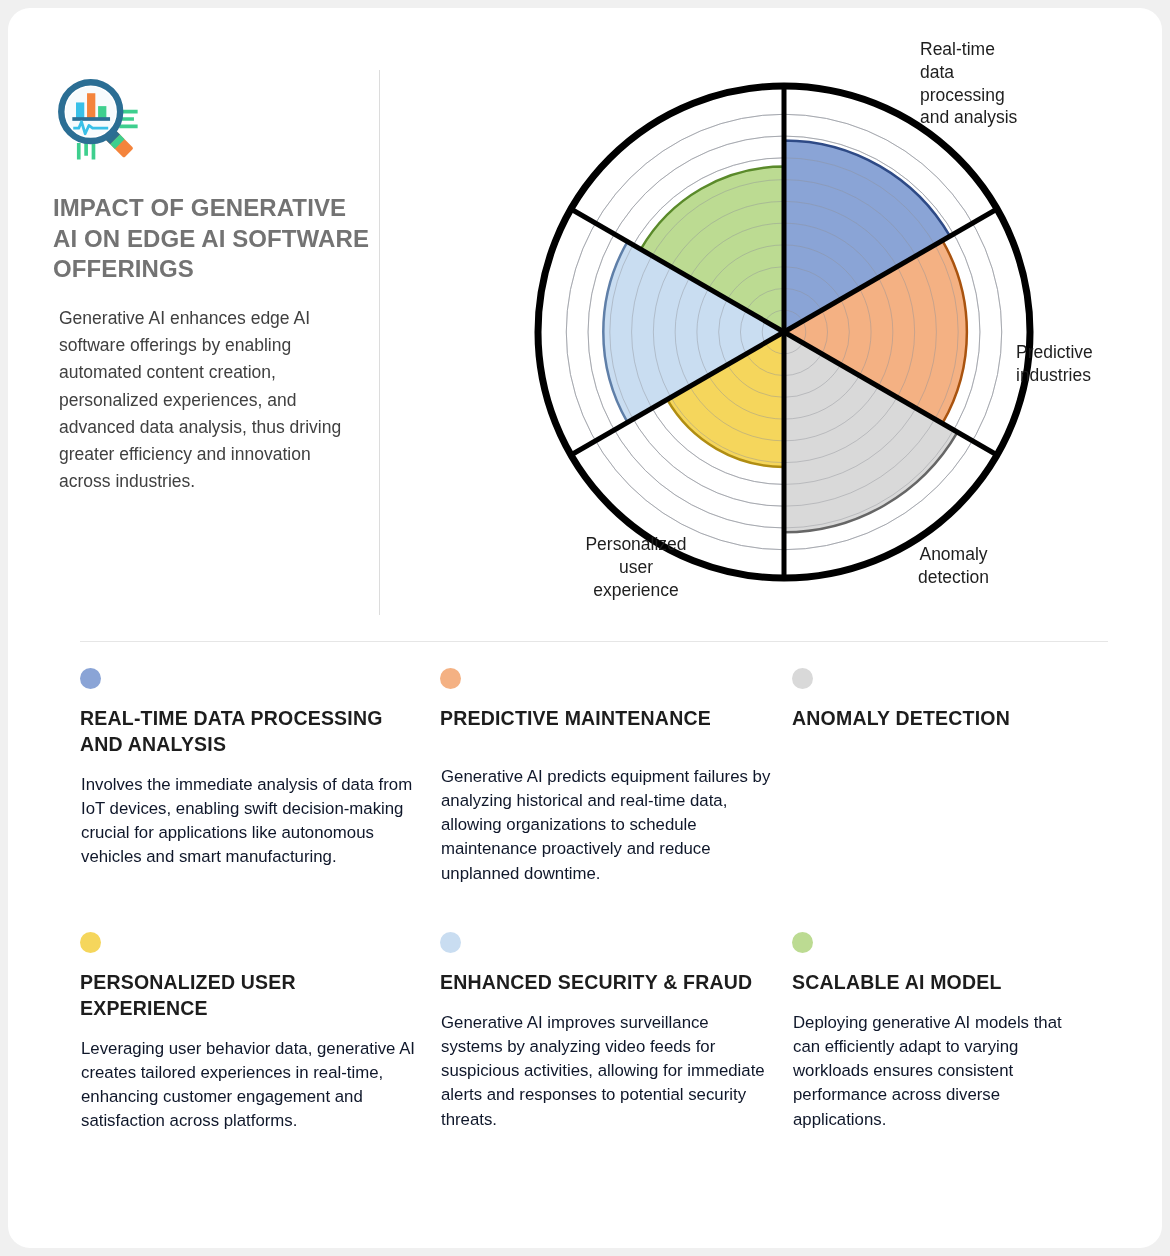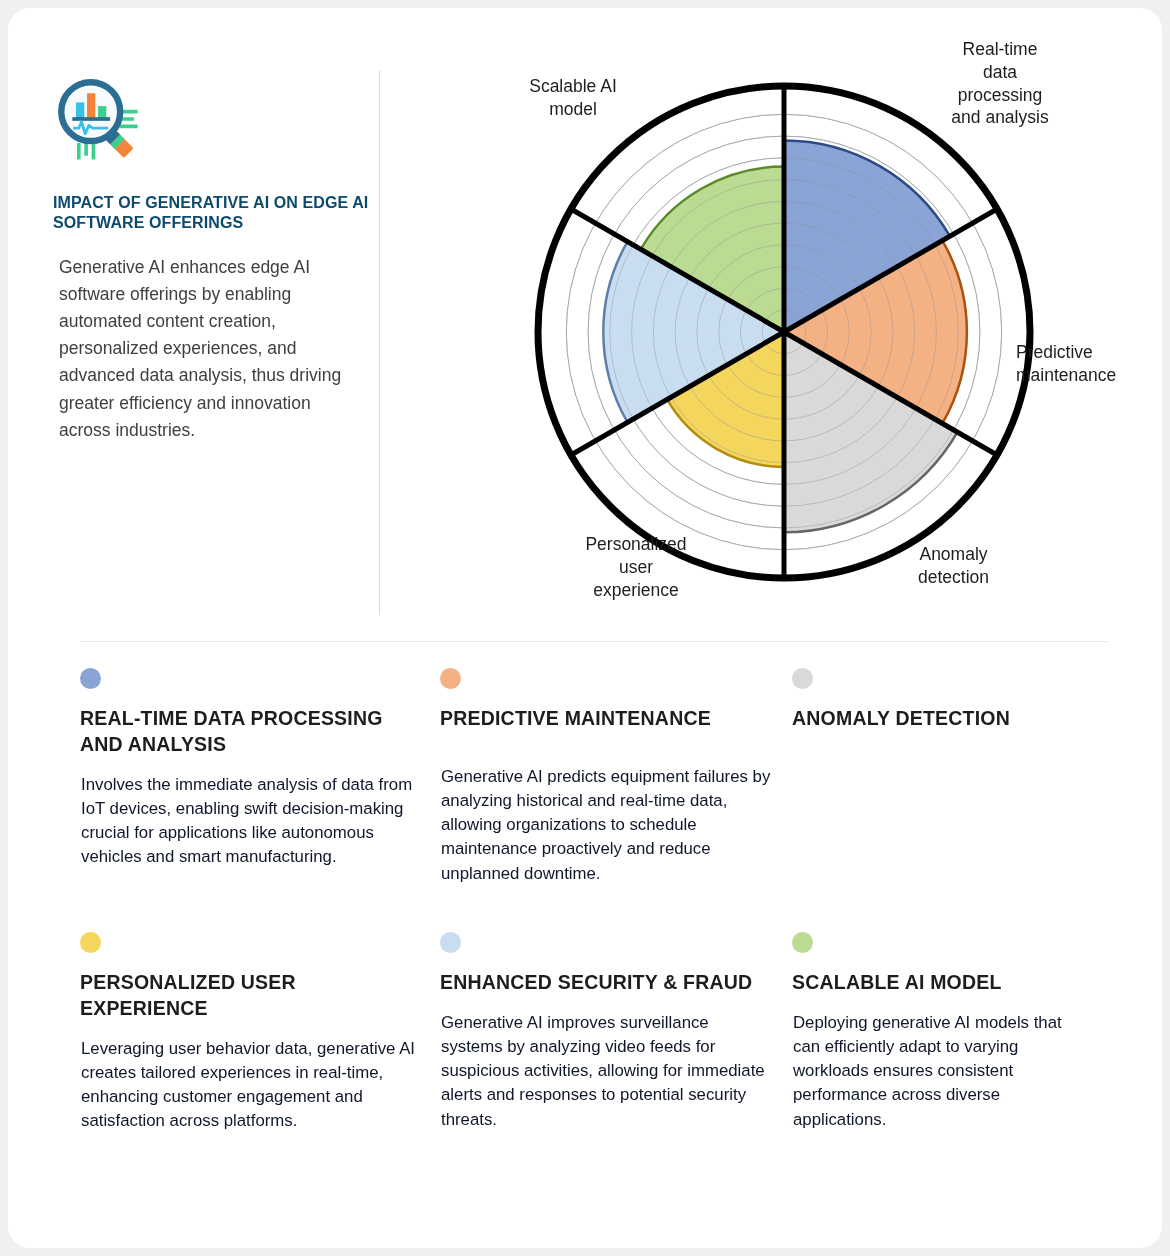--- a/index.html
+++ b/index.html
@@ -17,42 +17,42 @@
     overflow: hidden;
   }
 
   
   #top { position: absolute; left: 0; top: 0; width: 1154px; height: 625px; }
 
   #intro { position: absolute; left: 45px; top: 65px; width: 320px; }
   #logo-icon { width: 92px; height: 92px; display: block; }
   #intro-title {
     margin-top: 28px;
-    font-size: 16px; font-weight: bold; line-height: 1.28;
-    color: #0c4a6e; letter-spacing: .1px;
+    font-size: 24px; font-weight: bold; line-height: 1.28;
+    color: #737373; letter-spacing: .1px;
   }
   #intro-body {
     margin-top: 20px; margin-left: 6px;
     font-size: 17.5px; line-height: 1.55; color: #404040;
     width: 285px;
   }
   #vdivider {
     position: absolute; left: 371px; top: 62px;
     width: 1px; height: 545px; background: #dcdcdc;
   }
 
   
   #chart-wrap { position: absolute; left: 400px; top: 10px; width: 754px; height: 615px; }
   #polar { position: absolute; left: 0; top: 0; }
   .axis-label {
     position: absolute;
     font-size: 17.5px; line-height: 1.30; color: #1e1e1e;
     white-space: pre-line;
   }
-  #lbl-0 { left: 512px; top: 20px;  text-align: center; width: 160px; }
+  #lbl-0 { left: 512px; top: 20px;  text-align: left; width: 160px; }
   #lbl-1 { left: 608px; top: 323px; text-align: left;   width: 150px; }
   #lbl-2 { left: 478px; top: 525px; text-align: center; width: 135px; }
   #lbl-3 { left: 143px; top: 515px; text-align: center; width: 170px; }
   #lbl-4 { left: 21px;  top: 357px; text-align: right;  width: 120px; }
   #lbl-5 { left: 85px;  top: 57px;  text-align: center; width: 160px; }
 
   
   #hdivider {
     position: absolute; left: 72px; top: 633px;
     width: 1028px; height: 1px; background: #e6e6e6;
@@ -158,28 +158,26 @@
           </g>
         <g id="outline">
             <circle cx="376" cy="314" r="246" fill="none" stroke="#000000" stroke-width="7"></circle>
           </g>
       </svg>
       <div class="axis-label" id="lbl-0">Real-time
 data
 processing
 and analysis</div>
       <div class="axis-label" id="lbl-1">Predictive
-maintenance</div>
+industries</div>
       <div class="axis-label" id="lbl-3">Personalized
 user
 experience</div>
       <div class="axis-label" id="lbl-2">Anomaly
 detection</div>
-      <div class="axis-label" id="lbl-5">Scalable AI
-model</div>
     </div>
   </div>
 
   <div id="hdivider"></div>
 
   <div id="legend">
     <div class="item">
       <span class="dot" id="dot0" style="background: rgb(138, 164, 214);"></span>
       <div class="item-title">REAL-TIME DATA PROCESSING AND ANALYSIS</div>
       <div class="item-body">Involves the immediate analysis of data from IoT devices, enabling swift decision-making crucial for applications like autonomous vehicles and smart manufacturing.</div>

